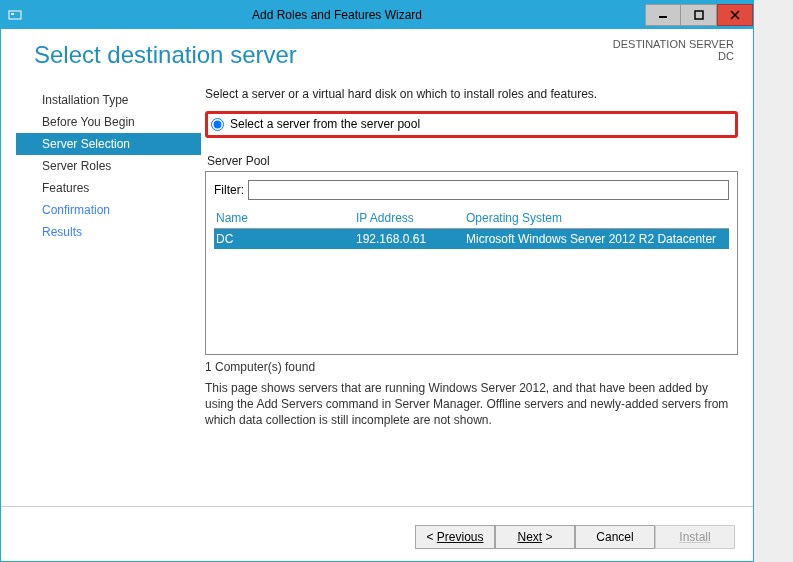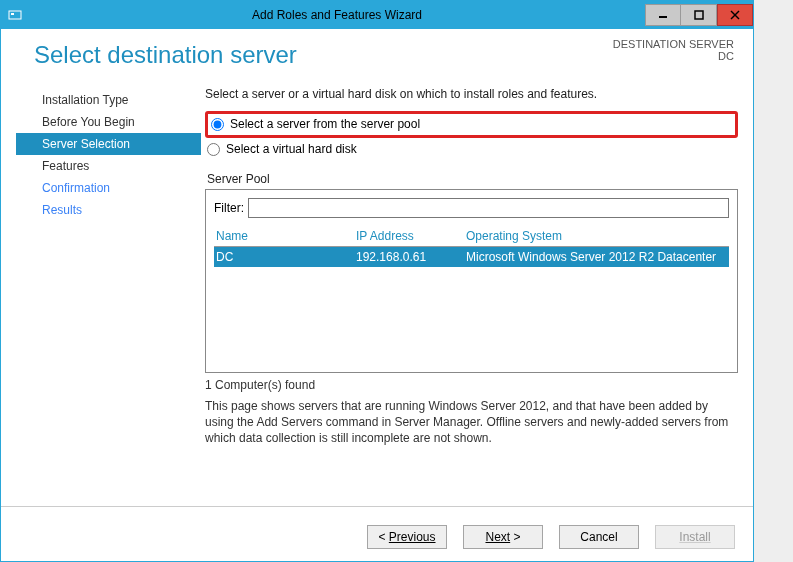--- a/index.html
+++ b/index.html
@@ -35,21 +35,21 @@
 .filter-input { flex:1; border:1px solid #777; height:20px; padding:0 4px; font-size:12px; }
 .table-hdr { display:flex; border-bottom:1px solid #999; padding:3px 2px; font-size:12px; color:#1f8fbf; }
 .col-name { width:140px; }
 .col-ip { width:110px; }
 .col-os { flex:1; }
 .table-body { height:125px; background:#fff; }
 .table-row { display:flex; background:#1f8fbf; color:#fff; padding:3px 2px; font-size:12px; }
 .found-txt { font-size:12px; color:#333; margin:5px 0 6px 0; }
 .footnote { font-size:12px; color:#333; line-height:1.35; }
 .divider { border:none; border-top:1px solid #ccc; margin:6px 0; }
-.footer { height:48px; display:flex; align-items:center; justify-content:flex-end; padding:0 18px; gap:16px; }
+.footer { height:48px; display:flex; align-items:center; justify-content:flex-end; padding:0 18px; gap:0; }
 .btn { min-width:80px; height:24px; font-size:12px; background:#efefef; border:1px solid #a5a5a5; color:#000; }
 .btn:disabled { color:#999; border-color:#ccc; }
 .btn u { text-decoration:underline; }
 </style>
 </head>
 <body>
 
 <div class="window">
   <div class="titlebar">
     <div class="titlebar-icon">
@@ -86,39 +86,36 @@
         <div>DESTINATION SERVER</div>
         <div>DC</div>
       </div>
     </div>
 
     <div class="body-row">
       <div class="sidebar">
         <div class="side-item">Installation Type</div>
         <div class="side-item">Before You Begin</div>
         <div class="side-item active">Server Selection</div>
+        <div class="side-item">Server Roles</div>
         <div class="side-item">Features</div>
         <div class="side-item disabled">Confirmation</div>
         <div class="side-item disabled">Results</div>
       </div>
 
       <div class="main">
         <div class="instruction">Select a server or a virtual hard disk on which to install roles and features.</div>
 
         <div class="radio-group">
           <div class="highlight-box">
             <label class="radio-row">
               <input type="radio" name="target" checked="" style="">
               <span>Select a server from the server pool</span>
             </label>
           </div>
-          <label class="radio-row">
-            <input type="radio" name="target" style="">
-            <span>Select a virtual hard disk</span>
-          </label>
         </div>
 
         <div class="pool-label">Server Pool</div>
         <div class="pool-box">
           <div class="filter-row">
             <span class="filter-label">Filter:</span>
             <input class="filter-input" type="text" value="" style="">
           </div>
           <div class="table-hdr">
             <div class="col-name">Name</div>

